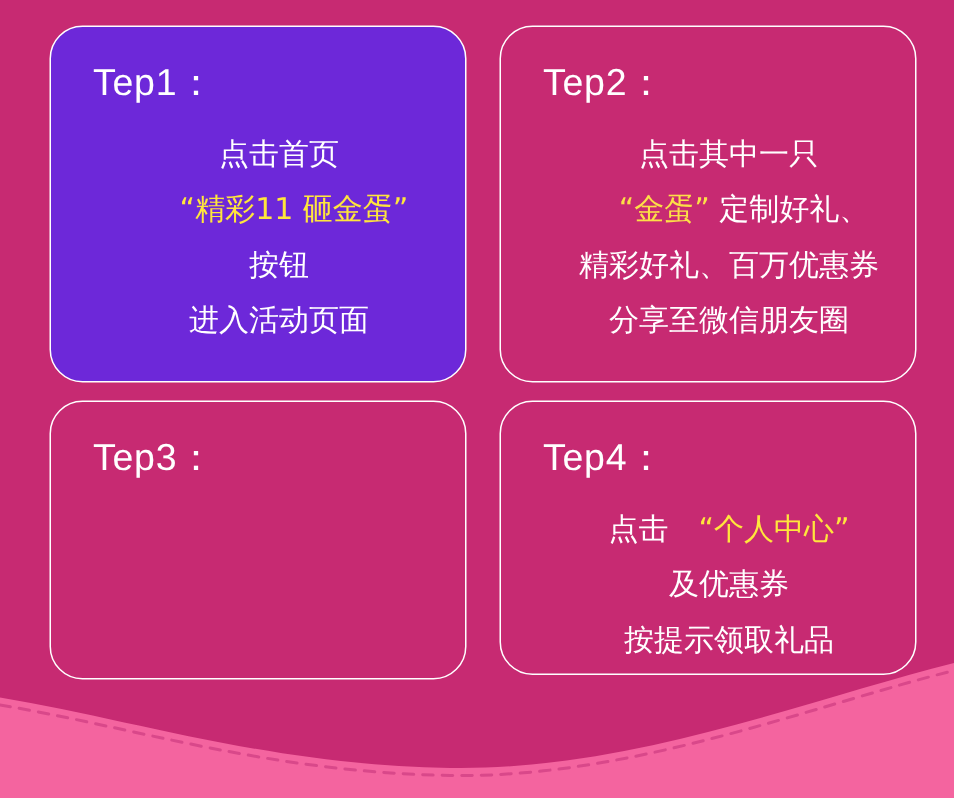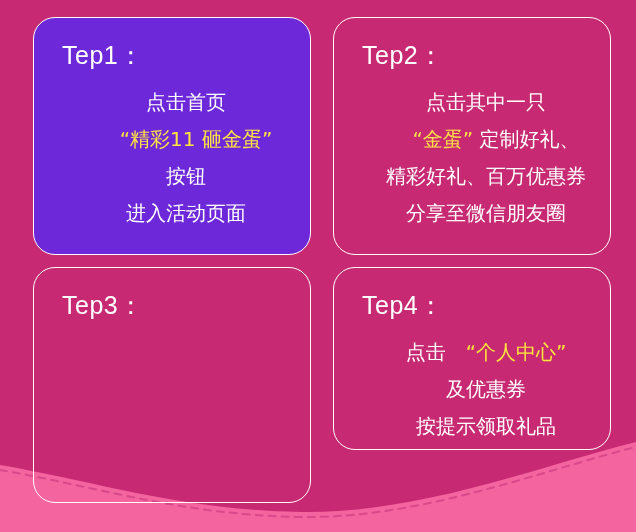--- a/index.html
+++ b/index.html
@@ -49,21 +49,21 @@
     left: 333px;
     top: 17px;
     width: 278px;
     height: 238px;
     background: transparent;
   }
   #card-3 {
     left: 33px;
     top: 267px;
     width: 278px;
-    height: 236px;
+    height: 186px;
     background: transparent;
   }
   #card-4 {
     left: 333px;
     top: 267px;
     width: 278px;
     height: 183px;
     background: transparent;
   }
   .card-inner {

